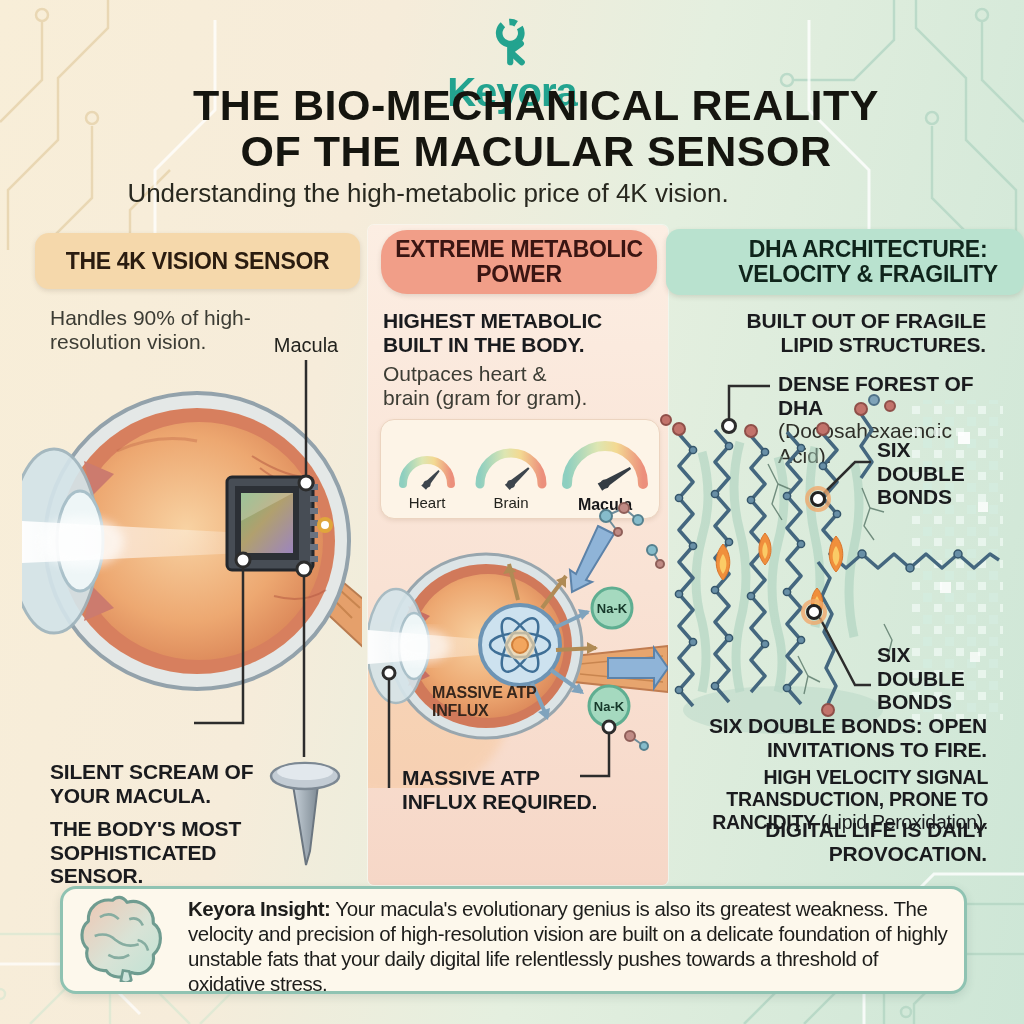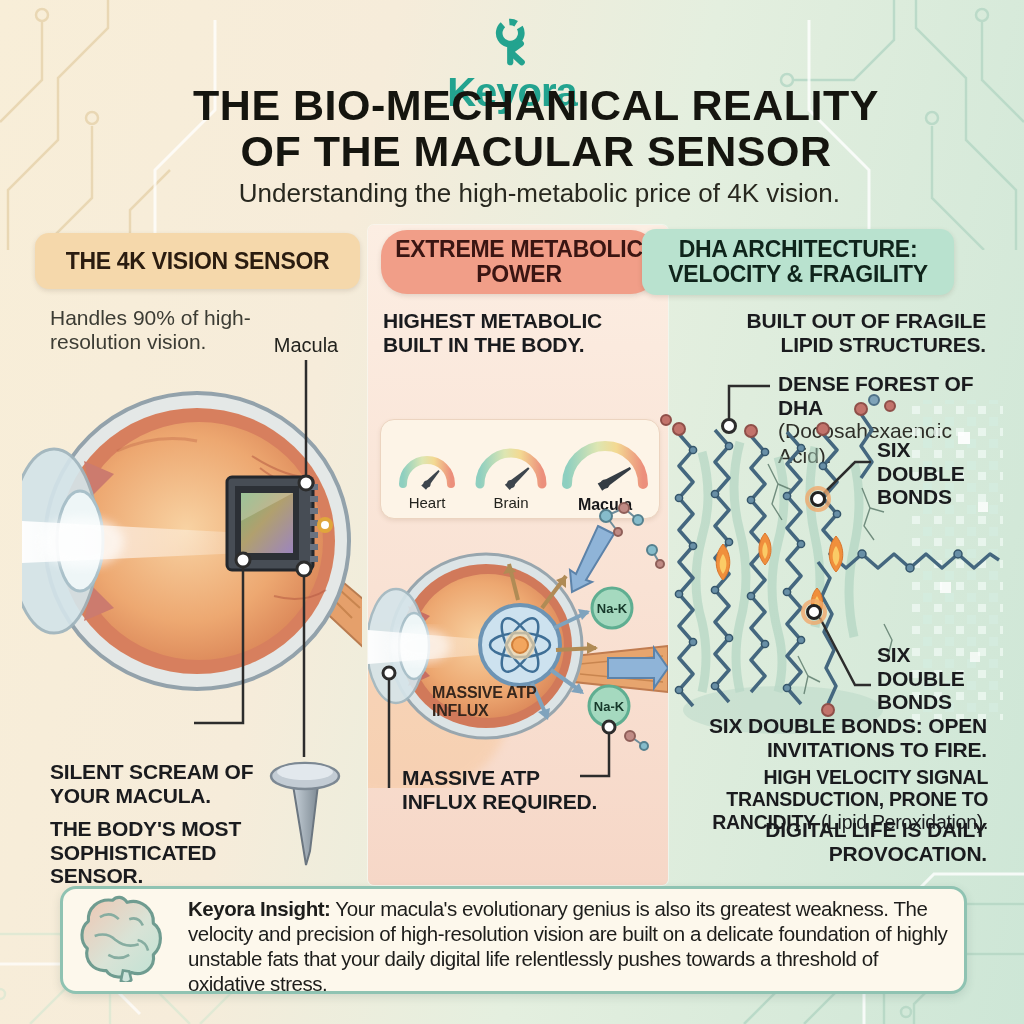--- a/index.html
+++ b/index.html
@@ -5,27 +5,27 @@
   html,body{margin:0;padding:0;}
   .page{position:relative;width:1024px;height:1024px;overflow:hidden;
         font-family:"Liberation Sans",sans-serif;
         background:linear-gradient(102deg,#f8eed8 0%,#f6ecda 32%,#e4efdf 58%,#cde6d6 100%);}
   .abs{position:absolute;}
   svg{display:block;}
   .logo-row{left:0;top:14px;width:1024px;display:flex;justify-content:center;align-items:center;gap:2px;flex-direction:column;}
   .logo-text{font-size:40px;font-weight:700;color:#23a38f;letter-spacing:-1px;}
   .title{left:0;width:1024px;text-align:center;font-family:Liberation Sans, sans-serif;
          font-weight:700;color:#15150f;font-size:43px;line-height:1.0;letter-spacing:.5px;padding-left:24px;}
-  .subtitle{left:0;top:178px;width:840px;text-align:right;font-size:26px;color:#28281f;}
+  .subtitle{left:8px;top:178px;width:840px;text-align:center;font-size:26px;color:#28281f;}
   .colhead{display:flex;align-items:center;justify-content:center;text-align:center;
            font-weight:700;font-size:23px;line-height:1.08;border-radius:14px;
            box-shadow:0 2px 5px rgba(80,60,40,.15);letter-spacing:-.3px;}
   .head1{left:35px;top:233px;width:325px;height:56px;background:#f5d8ab;color:#2a1c10;}
   .head2{left:381px;top:230px;width:276px;height:64px;background:#f19e88;color:#3a1512;border-radius:26px;}
-  .head3{left:642px;top:229px;width:312px;height:66px;background:#b9e2cf;color:#0f241b;}
+  .head3{left:666px;top:229px;width:312px;height:66px;background:#b9e2cf;color:#0f241b;padding-left:46px;}
   .fact{font-weight:700;font-size:21px;line-height:1.13;color:#1a1b1e;letter-spacing:-.2px;}
   .soft{font-weight:400;font-size:21px;line-height:1.16;color:#3c3c34;}
   .panel2{left:368px;top:225px;width:300px;height:660px;border-radius:6px;
           background:linear-gradient(180deg,#fceee3 0%,#f9e2d4 55%,#f6d7c7 100%);
           box-shadow:0 0 0 1px rgba(255,255,255,.45);}
   .gaugecard{left:380px;top:419px;width:278px;height:98px;background:#fdf4e7;
              border:1px solid #ecd4c0;border-radius:14px;box-shadow:0 2px 4px rgba(120,80,50,.12);}
   .right{text-align:right;}
   .insight{left:60px;top:886px;width:901px;height:102px;background:#fdf8ec;
            border:3px solid #8fc3b2;border-radius:16px;box-shadow:0 3px 10px rgba(40,80,70,.14);}
@@ -181,20 +181,21 @@
       <ellipse cx="283" cy="420" rx="34" ry="13" fill="#c3ccd4" stroke="#7c8893" stroke-width="2.5"></ellipse>
       <ellipse cx="283" cy="416" rx="28" ry="8" fill="#e2e8ed"></ellipse>
     </g>
   </svg>
 
   <div class="abs fact" style="left:50px;top:760px;width:210px">SILENT SCREAM OF YOUR MACULA.</div>
   <div class="abs fact" style="left:50px;top:817px;width:255px">THE BODY'S MOST SOPHISTICATED SENSOR.</div>
 
   <div class="abs colhead head2">EXTREME METABOLIC POWER</div>
   <div class="abs fact" style="left:383px;top:309px;width:225px">HIGHEST METABOLIC BUILT IN THE BODY.</div>
+  <div class="abs soft" style="left:383px;top:362px;width:215px">Outpaces heart &amp; brain (gram for gram).</div>
 
   <div class="abs gaugecard">
     <svg width="278" height="98" viewBox="0 0 278 98">
       <defs>
         <linearGradient id="g1" gradientUnits="userSpaceOnUse" x1="22" x2="70" y1="64" y2="64">
           <stop offset="0%" stop-color="#8ecfc0"></stop>
             <stop offset="40%" stop-color="#dde6b2"></stop>
             <stop offset="65%" stop-color="#f3d992"></stop>
             <stop offset="100%" stop-color="#ec8f7c"></stop>
         </linearGradient>

